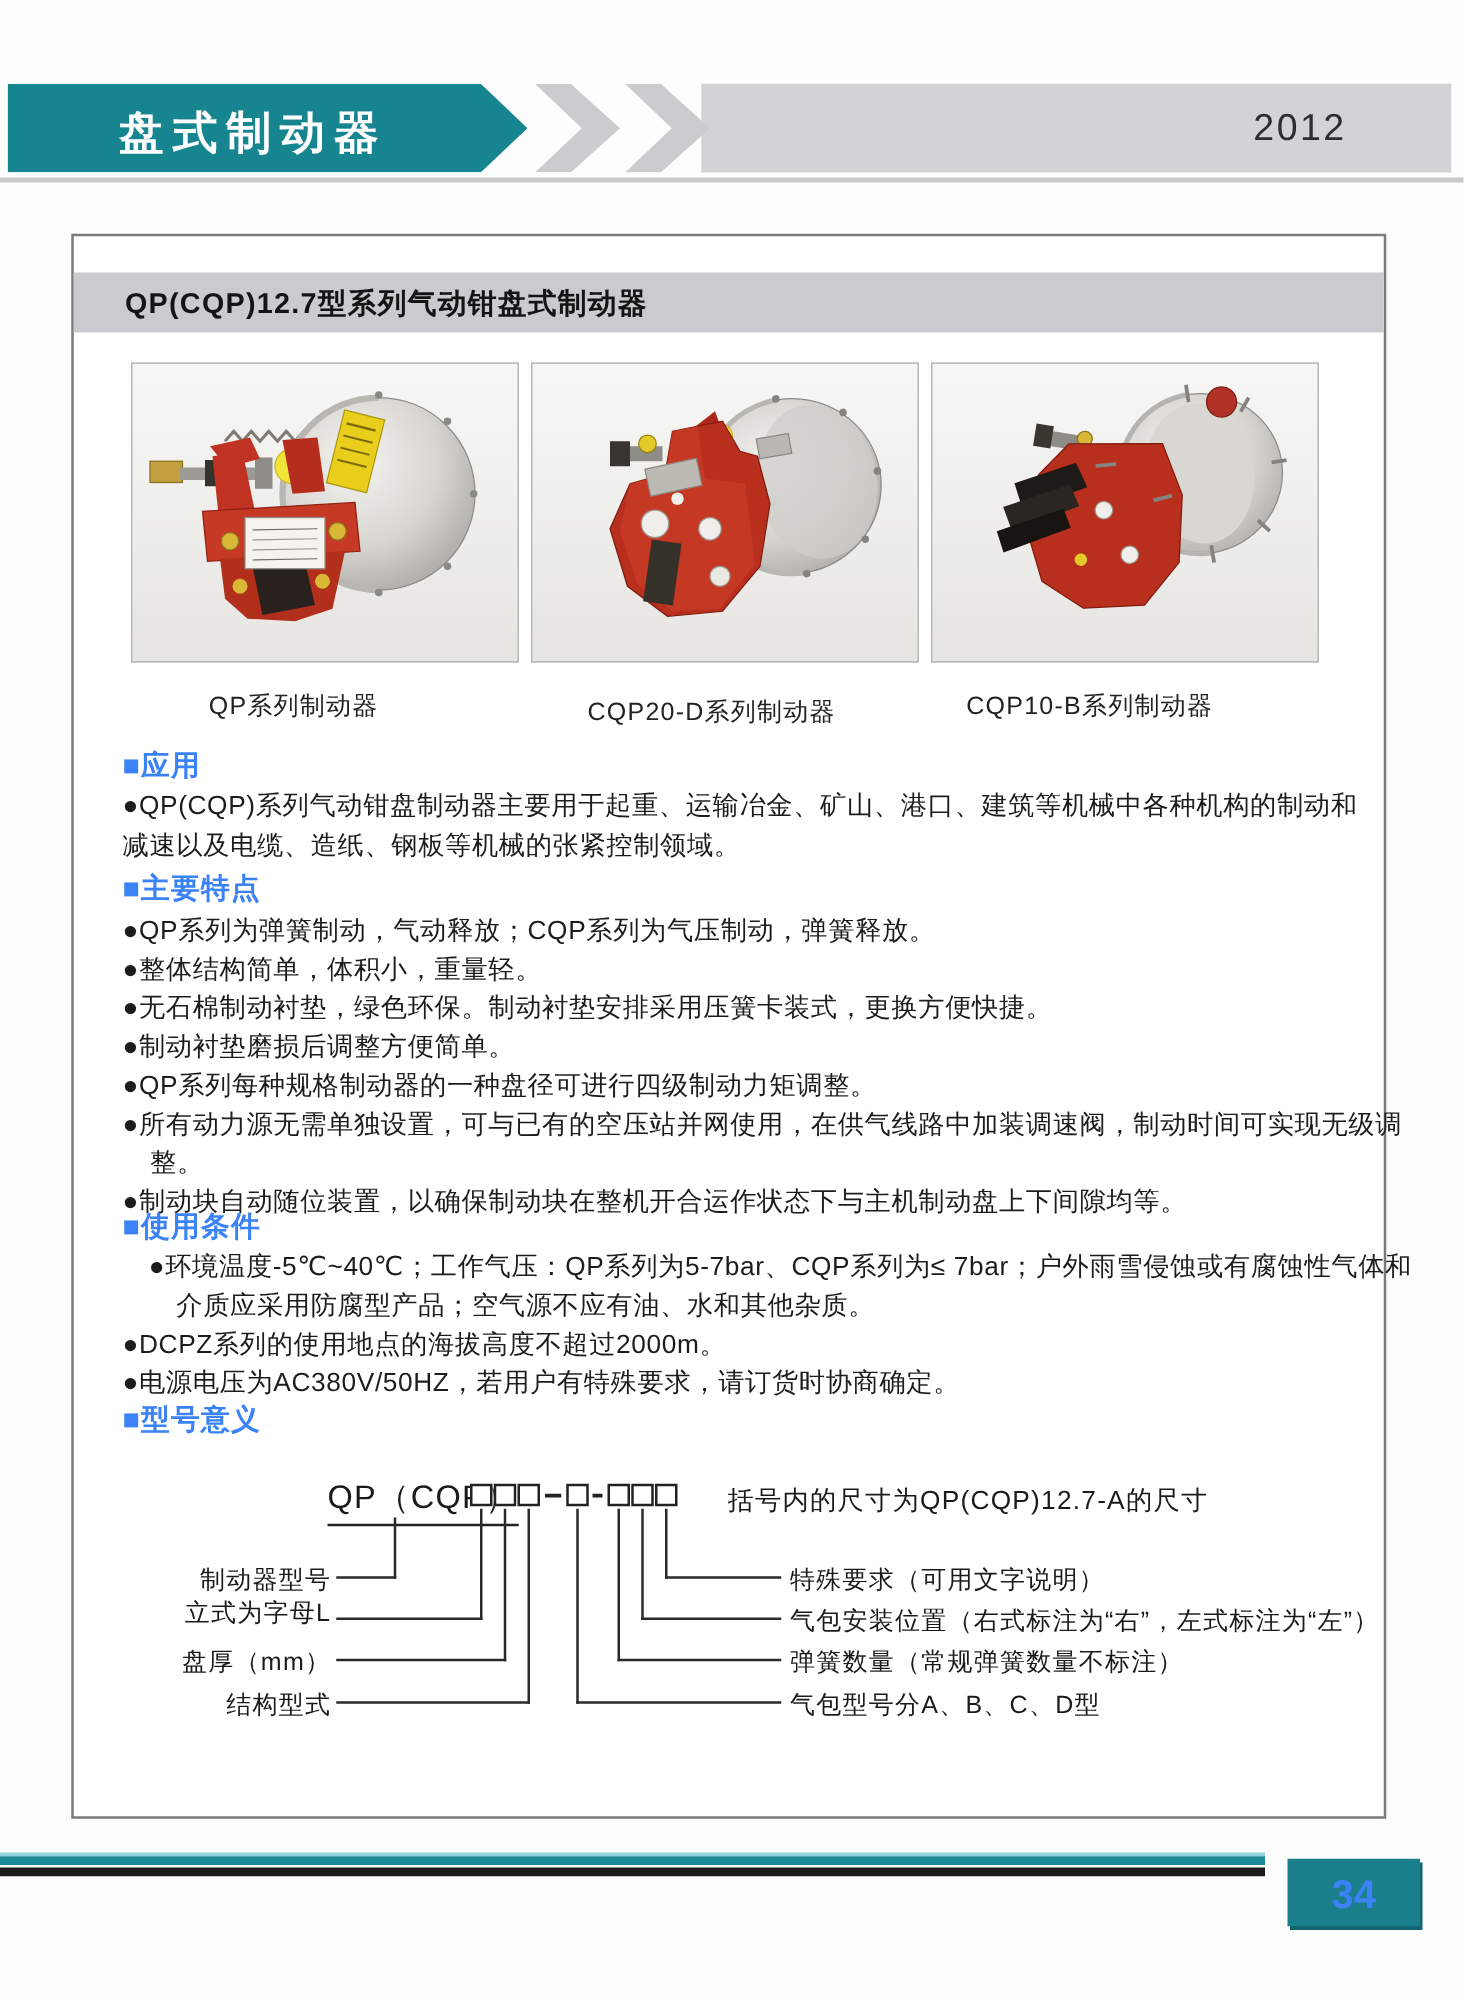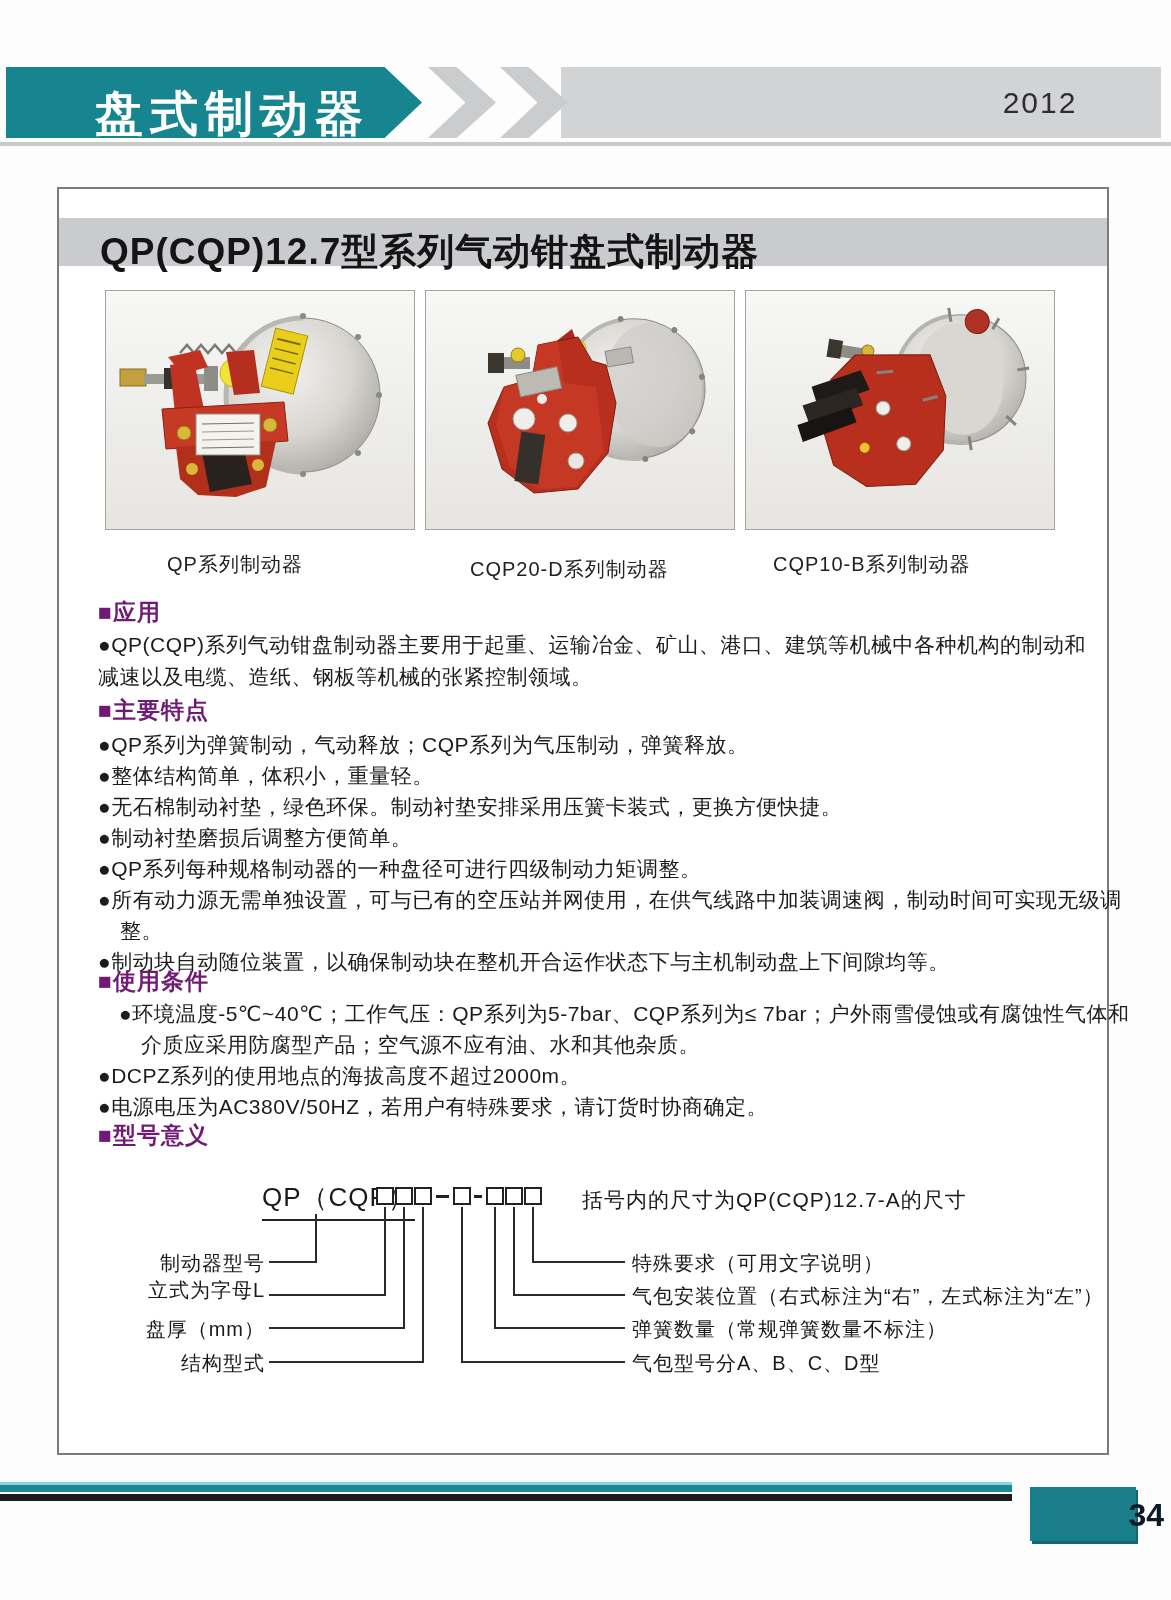--- a/index.html
+++ b/index.html
@@ -13,56 +13,56 @@
   
   .hdr-teal{
     left:6px;top:67px;width:416px;height:71px;background:#17858F;
     clip-path:polygon(0 0,91% 0,100% 50%,91% 100%,0 100%);
   }
   .hdr-chev{
     top:67px;width:68px;height:71px;background:#cbccce;
     clip-path:polygon(0 0,42% 0,100% 50%,42% 100%,0 100%,55% 50%);
   }
   .hdr-bar{left:561px;top:67px;width:600px;height:71px;background:#d2d3d5;}
-  .hdr-title{left:95px;top:82px;font-size:48px;font-weight:bold;color:#ffffff;letter-spacing:7px;}
+  .hdr-title{left:95px;top:82px;font-size:36px;font-weight:bold;color:#ffffff;letter-spacing:7px;}
   .hdr-year{left:985px;top:86px;width:110px;text-align:center;font-size:30px;color:#2e2e32;letter-spacing:2px;}
   .hdr-line{left:0;top:142px;width:1171px;height:4px;background:#c9cacc;}
 
   
   .content-box{left:57px;top:187px;width:1048px;height:1264px;border:2px solid #7b7b7b;background:#ffffff;}
   .title-bar{left:59px;top:218px;width:1048px;height:48px;background:#cacbce;}
-  .doc-title{left:100px;top:227px;font-size:37px;font-weight:bold;color:#141414;letter-spacing:1px;}
+  .doc-title{left:100px;top:227px;font-size:23px;font-weight:bold;color:#141414;letter-spacing:1px;}
 
   
   .photo-frame{top:290px;width:308px;height:238px;border:1px solid #a3a3a0;background:#f2f1ee;}
   .photo-frame svg{display:block;}
   .caption{top:551px;font-size:20px;color:#222;letter-spacing:1px;}
 
   
-  .sec-h{left:98px;font-size:23px;font-weight:bold;color:#701a75;letter-spacing:1px;}
+  .sec-h{left:98px;font-size:23px;font-weight:bold;color:#3b82f6;letter-spacing:1px;}
   .bullet{left:98px;width:1005px;font-size:21px;line-height:31px;color:#1c1c1c;letter-spacing:0.5px;}
   .hang{padding-left:22px;text-indent:-22px;}
   .para{left:98px;width:1000px;font-size:21px;line-height:32px;color:#1c1c1c;letter-spacing:0.5px;}
 
   
   .model-base{left:262px;top:1180px;font-size:26px;color:#1a1a1a;letter-spacing:1px;border-bottom:2px solid #222;padding-bottom:4px;}
   .mbox{width:14px;height:14px;border:2px solid #222;top:1187px;background:#fff;}
   .mdash{height:3px;top:1195px;background:#222;}
   .model-note{left:582px;top:1186px;font-size:21px;color:#1a1a1a;letter-spacing:1px;}
   .vline{width:2px;background:#2a2a2a;}
   .hline{height:2px;background:#2a2a2a;}
   .lbl-l{width:170px;left:95px;text-align:right;font-size:20px;color:#1a1a1a;letter-spacing:1px;}
   .lbl-r{left:632px;font-size:20px;color:#1a1a1a;letter-spacing:1px;}
 
   
   .ft-light{left:0;top:1482px;width:1012px;height:3px;background:#8fd4da;}
   .ft-teal{left:0;top:1485px;width:1012px;height:7px;background:#1b8a94;}
   .ft-black{left:0;top:1494px;width:1012px;height:7px;background:#1c1c1c;}
   .page-box{left:1030px;top:1487px;width:106px;height:54px;background:#1a7f8a;box-shadow:2px 3px 0 #116672;}
-  .page-num{width:106px;text-align:right;top:1497px;left:1030px;font-size:32px;font-weight:bold;color:#0f172a;padding-left:28px;}
+  .page-num{width:106px;text-align:center;top:1497px;left:1030px;font-size:32px;font-weight:bold;color:#3b82f6;}
 </style>
 </head>
 <body>
 
 <div class="page">
 
   <div class="abs hdr-bar"></div>
   <div class="abs hdr-chev" style="left:428px;"></div>
   <div class="abs hdr-chev" style="left:500px;"></div>
   <div class="abs hdr-teal"></div>

